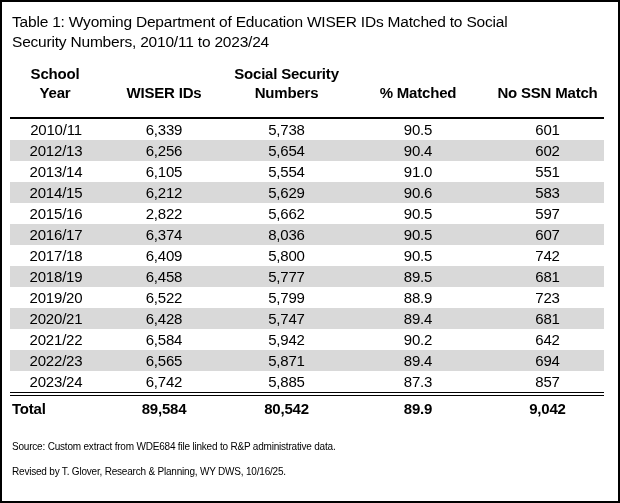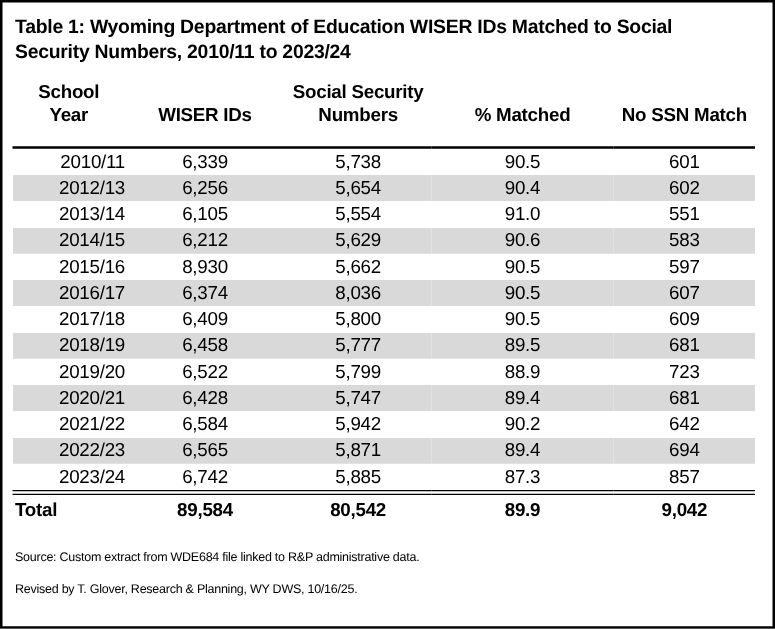--- a/index.html
+++ b/index.html
@@ -13,21 +13,21 @@
     width: 620px;
     height: 503px;
     background: var(--bg, #ffffff);
     border: 2px solid var(--border, #000000);
     color: var(--text, #000000);
     font-family: "Liberation Sans", sans-serif;
     padding: 10px 10px 8px 8px;
     overflow: hidden;
   }
   .title {
-    font-weight: 700;
+    font-weight: 400;
     font-size: 15.5px;
     line-height: 20px;
     letter-spacing: -0.2px;
     padding-left: 2px;
   }
   table.data {
     margin-top: 8px;
     border-collapse: collapse;
     table-layout: fixed;
     width: 594px;
@@ -47,21 +47,21 @@
     line-height: 21px;
     padding: 0;
     text-align: center;
     white-space: nowrap;
     overflow: hidden;
   }
   table.data tbody tr:nth-child(even) {
     background: var(--stripe, #d9d9d9);
   }
   table.data td.year {
-    text-align: right;
+    text-align: center;
     padding-left: 2px;
   }
   table.data tfoot td {
     font-weight: 700;
     border-top: 4px double var(--border, #000000);
     height: 25px;
     line-height: 25px;
     padding: 0;
     text-align: center;
     white-space: nowrap;
@@ -146,40 +146,40 @@
   <tr>
     <td class="year">2014/15</td>
     <td>6,212</td>
     <td>5,629</td>
     <td>90.6</td>
     <td>583</td>
   </tr>
 
   <tr>
     <td class="year">2015/16</td>
-    <td>8,930</td>
+    <td>2,822</td>
     <td>5,662</td>
     <td>90.5</td>
     <td>597</td>
   </tr>
 
   <tr>
     <td class="year">2016/17</td>
     <td>6,374</td>
     <td>8,036</td>
     <td>90.5</td>
     <td>607</td>
   </tr>
 
   <tr>
     <td class="year">2017/18</td>
     <td>6,409</td>
     <td>5,800</td>
     <td>90.5</td>
-    <td>609</td>
+    <td>742</td>
   </tr>
 
   <tr>
     <td class="year">2018/19</td>
     <td>6,458</td>
     <td>5,777</td>
     <td>89.5</td>
     <td>681</td>
   </tr>
 

